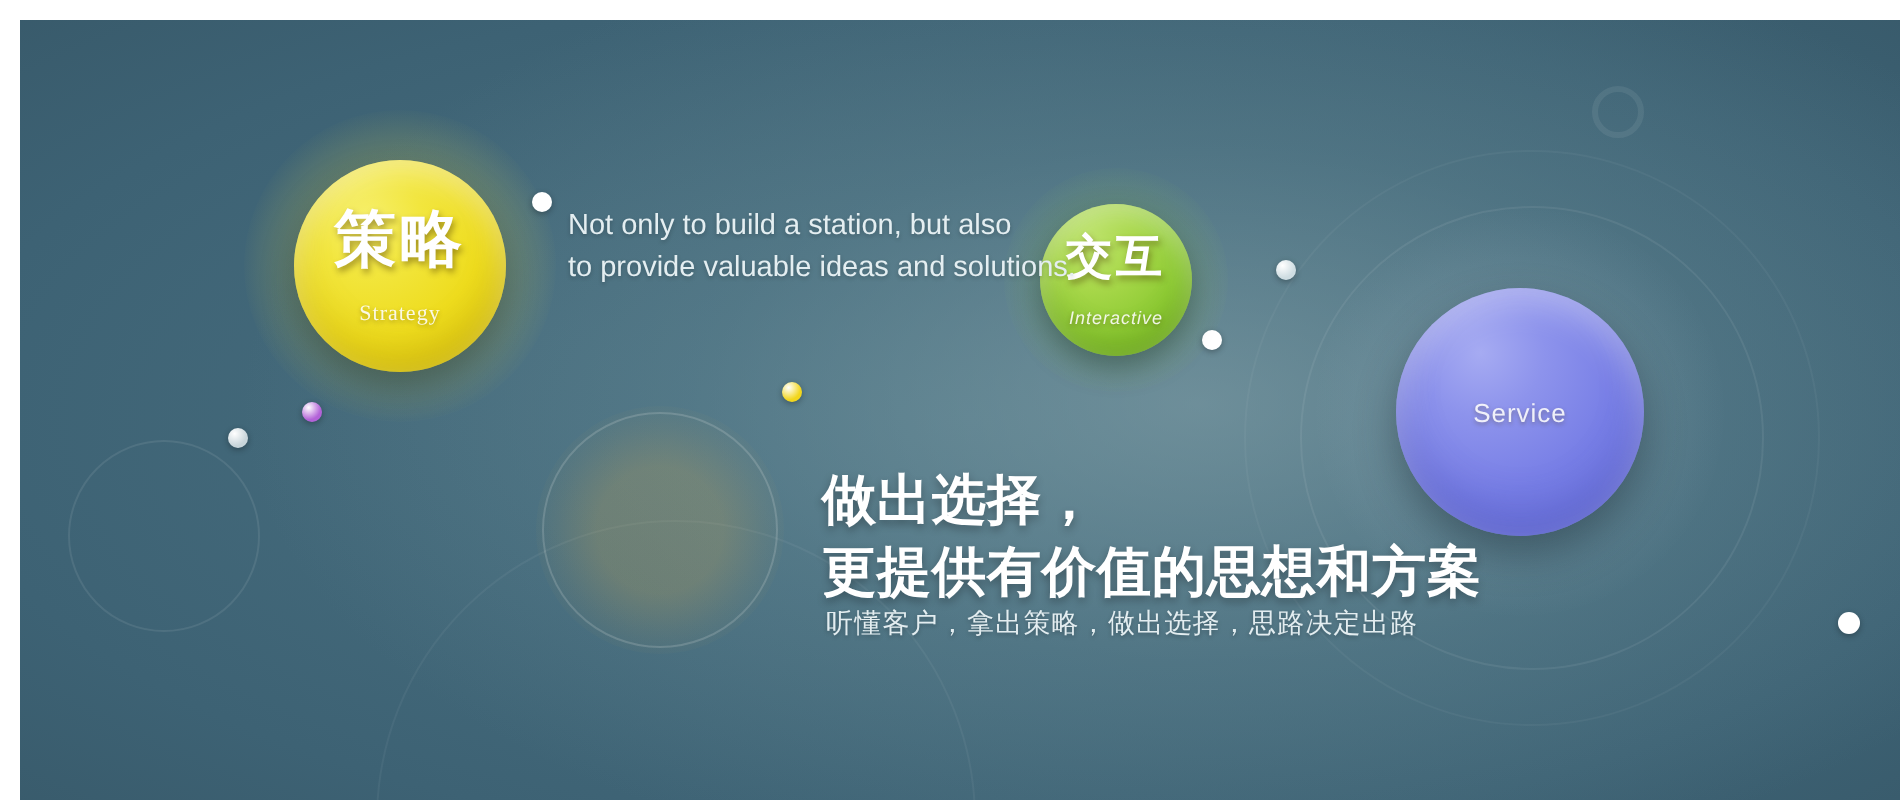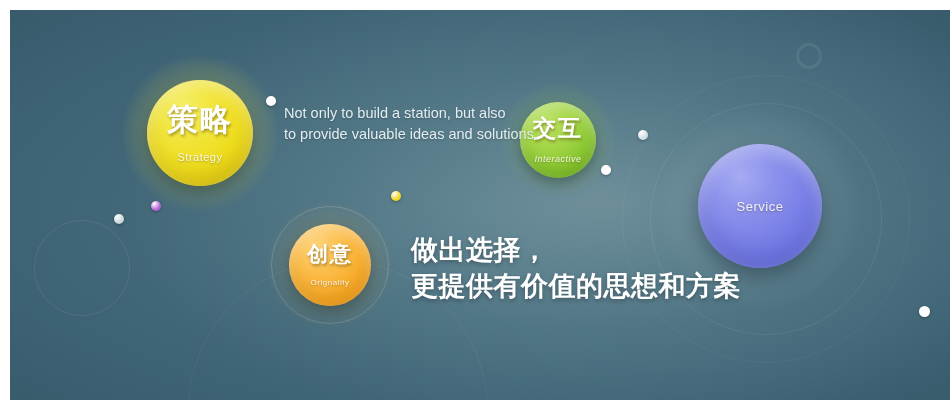--- a/index.html
+++ b/index.html
@@ -61,21 +61,21 @@
     letter-spacing:0.5px;
   }
 
   
   #sphere-strategy {
     left:137px; top:70px; width:106px; height:106px;
     background:radial-gradient(circle at 34% 27%, #f6ef6a 0%, #f2e63e 26%, #eedc1d 58%, #ddc80f 86%, #c9b209 100%);
     box-shadow:0 7px 16px rgba(20,40,50,0.42), inset 0 -10px 18px rgba(150,120,0,0.22), inset 0 6px 14px rgba(255,255,255,0.45);
   }
   #sphere-strategy .cn { font-size:31px; }
-  #sphere-strategy .en { font-size:11px; margin-top:7px; }
+  #sphere-strategy .en { font-size:11px; margin-top:7px;font-family:Liberation Serif, serif; }
   #halo-strategy {
     left:112px; top:45px; width:156px; height:156px;
     background:radial-gradient(circle, rgba(243,233,90,0.36) 30%, rgba(238,226,70,0.17) 52%, rgba(238,226,70,0.0) 72%);
   }
 
   
   #sphere-interactive {
     left:510px; top:92px; width:76px; height:76px;
     background:radial-gradient(circle at 34% 26%, #bde36a 0%, #a9d84b 28%, #8ecb34 60%, #77b824 88%, #65a31a 100%);
     box-shadow:0 6px 14px rgba(20,40,50,0.42), inset 0 -8px 14px rgba(70,110,10,0.25), inset 0 5px 12px rgba(255,255,255,0.40);
@@ -173,27 +173,24 @@
   <div class="sphere" id="sphere-strategy">
     <span class="cn">策略</span>
     <span class="en">Strategy</span>
   </div>
 
   <div class="sphere" id="sphere-interactive">
     <span class="cn">交互</span>
     <span class="en">Interactive</span>
   </div>
 
-  <div class="sphere" id="sphere-originality">
-    <span class="cn">创意</span>
-    <span class="en">Orignality</span>
-  </div>
 
   <div class="sphere" id="sphere-service">
     <span class="en">Service</span>
   </div>
 
   <div id="english-copy">Not only to build a station, but also
 to provide valuable ideas and solutions.</div>
   <div id="headline">做出选择，
 更提供有价值的思想和方案</div>
+  <div id="subhead">听懂客户，拿出策略，做出选择，思路决定出路</div>
 
 </div>
 
 </body></html>

